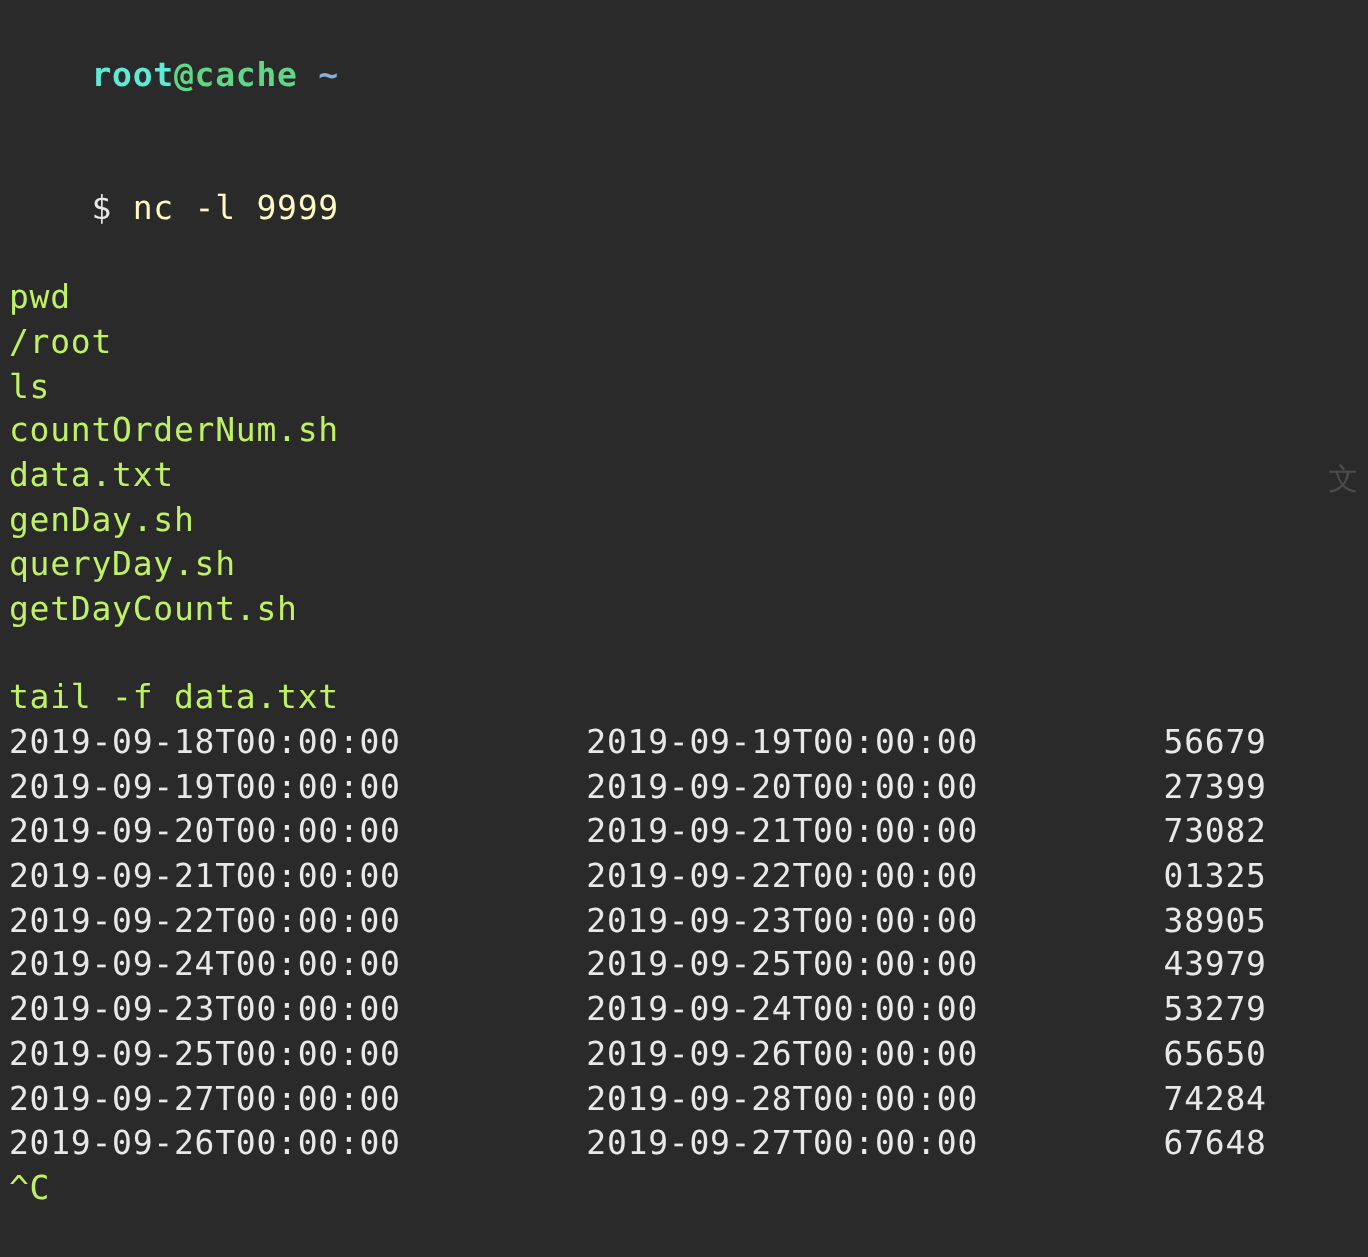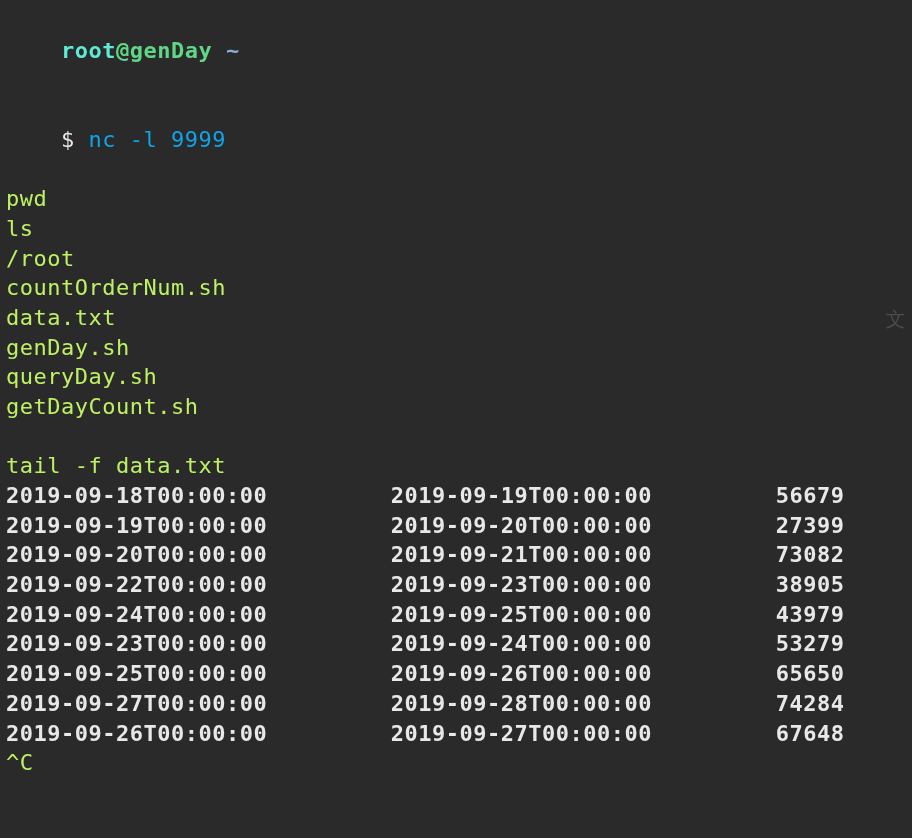--- a/index.html
+++ b/index.html
@@ -32,29 +32,28 @@
       font-weight: bold;
     }
     .prompt-tilde {
       color: #87afd7;
       font-weight: bold;
     }
     .prompt-dollar {
       color: #e8e8e8;
     }
     .command {
-      color: #0ea5e9;
+      color: #fef9c3;
     }
     .output {
       color: #bef264;
     }
     .data-row {
       white-space: pre;
       color: #e8e8e8;
-      font-weight: bold;
     }
     .line {
       white-space: pre;
     }
     .watermark {
       position: absolute;
       right: 0;
       top: 300px;
       color: #888;
       font-size: 20px;
@@ -67,46 +66,47 @@
     .terminal {
       position: relative;
     }
   </style>
 </head>
 <body>
 
 <div class="terminal">
 
   <div class="line">
-    <span class="prompt-user">root</span><span class="prompt-at">@</span><span class="prompt-host">genDay</span><span class="prompt-tilde"> ~</span>
+    <span class="prompt-user">root</span><span class="prompt-at">@</span><span class="prompt-host">cache</span><span class="prompt-tilde"> ~</span>
   </div>
   <div class="line">
     <span class="prompt-dollar">$ </span><span class="command">nc -l 9999</span>
   </div>
 
   <div class="line output">pwd</div>
+  <div class="line output">/root</div>
   <div class="line output">ls</div>
-  <div class="line output">/root</div>
 
   <div id="files-container">
       <div class="line output">countOrderNum.sh</div>
       <div class="line output">data.txt</div>
       <div class="line output">genDay.sh</div>
       <div class="line output">queryDay.sh</div>
       <div class="line output">getDayCount.sh</div>
     </div>
 
   <div class="blank-line"></div>
 
   <div class="line output">tail -f data.txt</div>
 
   <div id="data-container">
       <div class="data-row">2019-09-18T00:00:00         2019-09-19T00:00:00         56679</div>
       <div class="data-row">2019-09-19T00:00:00         2019-09-20T00:00:00         27399</div>
       <div class="data-row">2019-09-20T00:00:00         2019-09-21T00:00:00         73082</div>
+      <div class="data-row">2019-09-21T00:00:00         2019-09-22T00:00:00         01325</div>
       <div class="data-row">2019-09-22T00:00:00         2019-09-23T00:00:00         38905</div>
       <div class="data-row">2019-09-24T00:00:00         2019-09-25T00:00:00         43979</div>
       <div class="data-row">2019-09-23T00:00:00         2019-09-24T00:00:00         53279</div>
       <div class="data-row">2019-09-25T00:00:00         2019-09-26T00:00:00         65650</div>
       <div class="data-row">2019-09-27T00:00:00         2019-09-28T00:00:00         74284</div>
       <div class="data-row">2019-09-26T00:00:00         2019-09-27T00:00:00         67648</div>
     </div>
 
   <div class="line output">^C</div>
 

